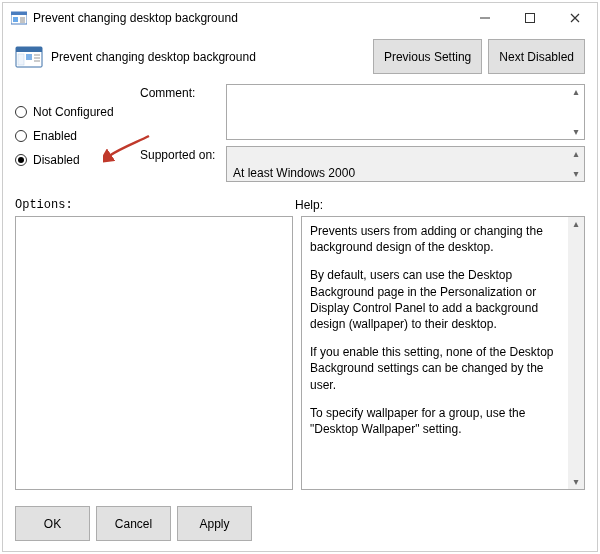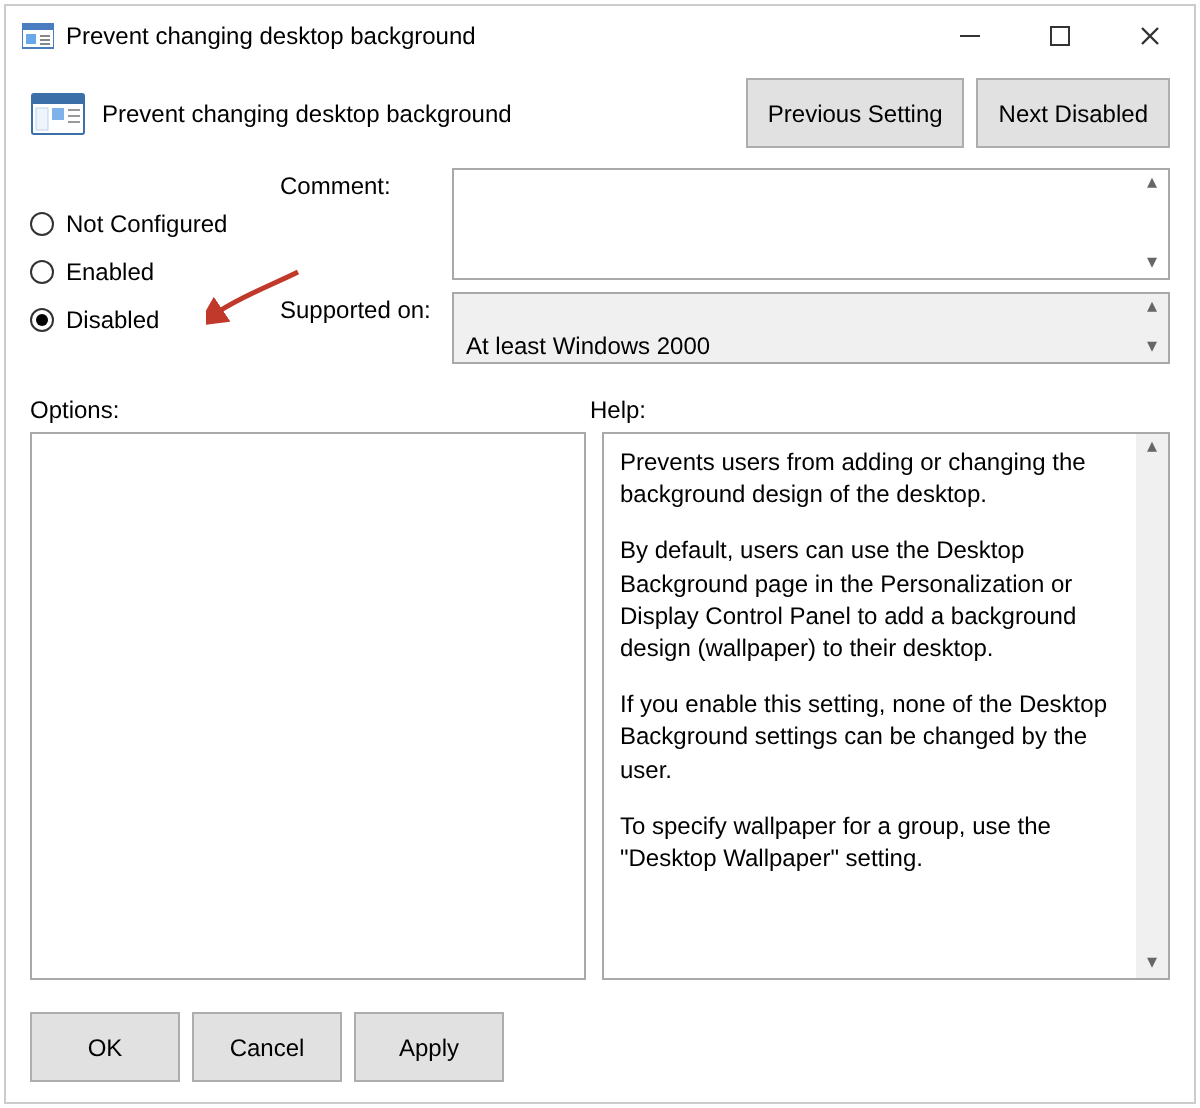--- a/index.html
+++ b/index.html
@@ -98,21 +98,21 @@
     display:flex;flex-direction:column;justify-content:space-between;align-items:center;
     padding:2px 0;box-sizing:border-box;
   }
   .vscroll span{color:var(--scroll-arrow);font-size:10px;line-height:1;}
   
   .red-arrow{
     position:absolute;left:100px;top:50px;pointer-events:none;
   }
   
   .midlabels{display:flex;padding:8px 12px 4px 12px;}
-  .midlabels .left{width:280px;}
+  .midlabels .left{width:280px;font-family:Liberation Mono, monospace;}
   
   .panes{display:flex;gap:8px;padding:0 12px 8px 12px;flex:1;min-height:0;}
   .pane{border:1px solid var(--border);background:#fff;position:relative;box-sizing:border-box;}
   .pane.options{width:278px;}
   .pane.help{flex:1;display:flex;}
   .help-inner{
     flex:1;overflow:hidden;padding:6px 20px 6px 8px;font-size:12px;line-height:1.35;
   }
   .help-inner p{margin:0 0 12px 0;}
   .help .vscroll{

